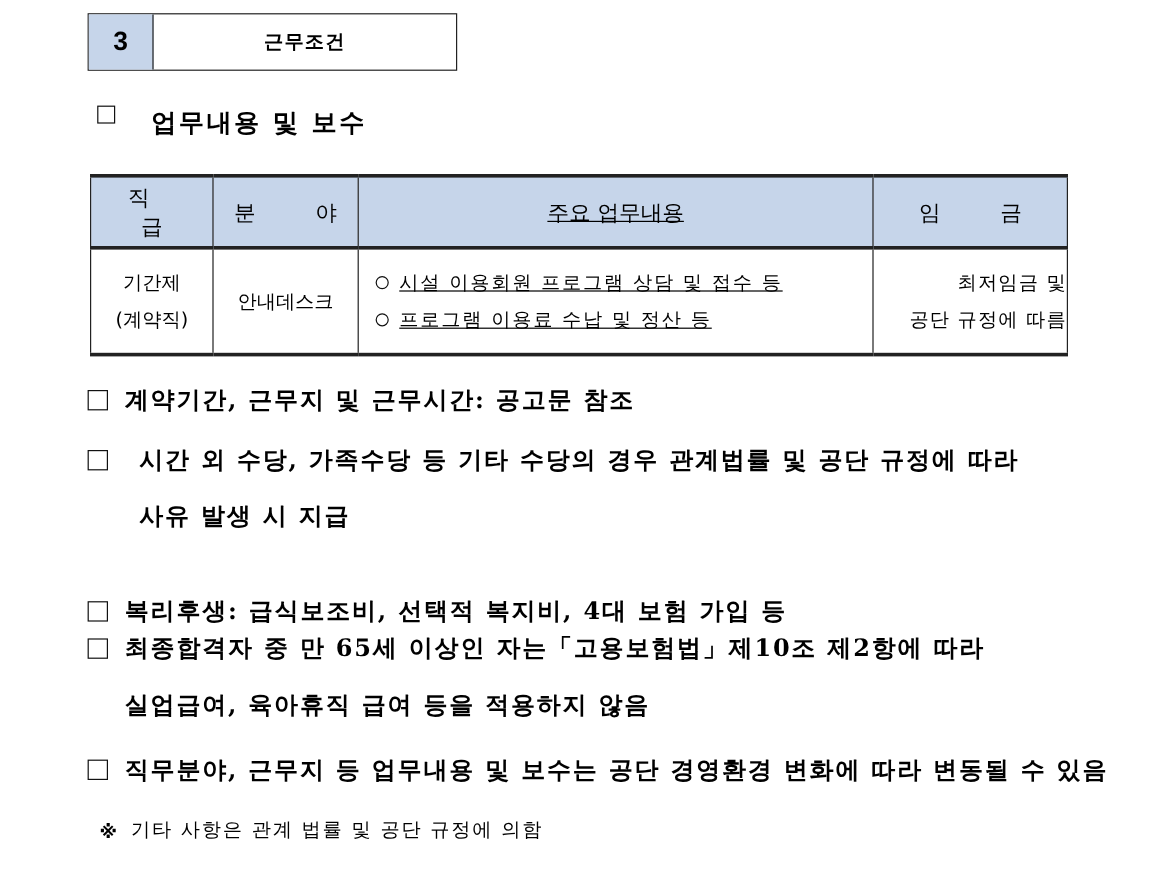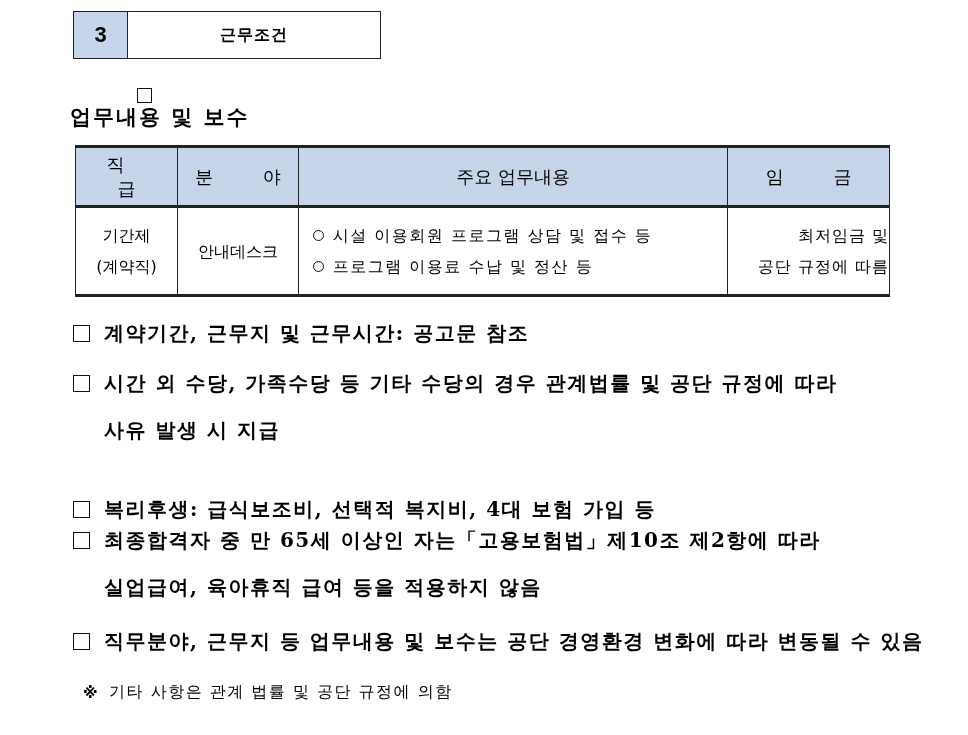--- a/index.html
+++ b/index.html
@@ -40,27 +40,26 @@
       flex: 1;
       display: flex;
       align-items: center;
       justify-content: center;
       font-weight: bold;
       font-size: 16px;
       letter-spacing: 1px;
     }
     .subhead {
       position: absolute;
-      left: 70px;
+      left: 81px;
       top: 88px;
       font-weight: bold;
       font-size: 21px;
       display: flex;
-      align-items: center;
-      flex-direction: column;
+      align-items: flex-start;
     }
     .subhead .box {
       width: 15px;
       height: 15px;
       border: 1.5px solid #111;
       margin-right: 30px;
       box-sizing: border-box;
     }
     .subhead .txt {
       letter-spacing: 2px;
@@ -92,21 +91,21 @@
     }
     table.pay tbody tr {
       height: 89px;
     }
     table.pay tbody td {
       border-bottom: 3px solid #222;
       line-height: 31px;
     }
     table.pay th.c1, table.pay td.c1 { width: 103px; }
     table.pay th.c2, table.pay td.c2 { width: 122px; }
-    table.pay th.c3, table.pay td.c3 { width: 424px; }
+    table.pay th.c3, table.pay td.c3 { width: 424px; text-decoration: underline; }
     table.pay th.c4, table.pay td.c4 { width: 164px; }
     table.pay td.c3 {
       text-align: left;
       padding-left: 14px;
     }
     .wide { letter-spacing: 22px; margin-right: -22px; }
     .circle {
       display: inline-block;
       width: 11px;
       height: 11px;
@@ -202,21 +201,21 @@
   </tbody>
 </table>
 
 <div class="bullet" style="top:310px;">
   <span class="box"></span>
   <div class="lines">
     <span class="ln">계약기간, 근무지 및 근무시간: 공고문 참조</span>
   </div>
 </div>
 
-<div class="bullet" style="top:360px;">
+<div class="bullet" style="top:360px;gap:12px;">
   <span class="box"></span>
   <div class="lines">
     <span class="ln">시간 외 수당, 가족수당 등 기타 수당의 경우 관계법률 및 공단 규정에 따라</span>
     <span class="ln">사유 발생 시 지급</span>
   </div>
 </div>
 
 <div class="bullet" style="top:486px;">
   <span class="box"></span>
   <div class="lines">

